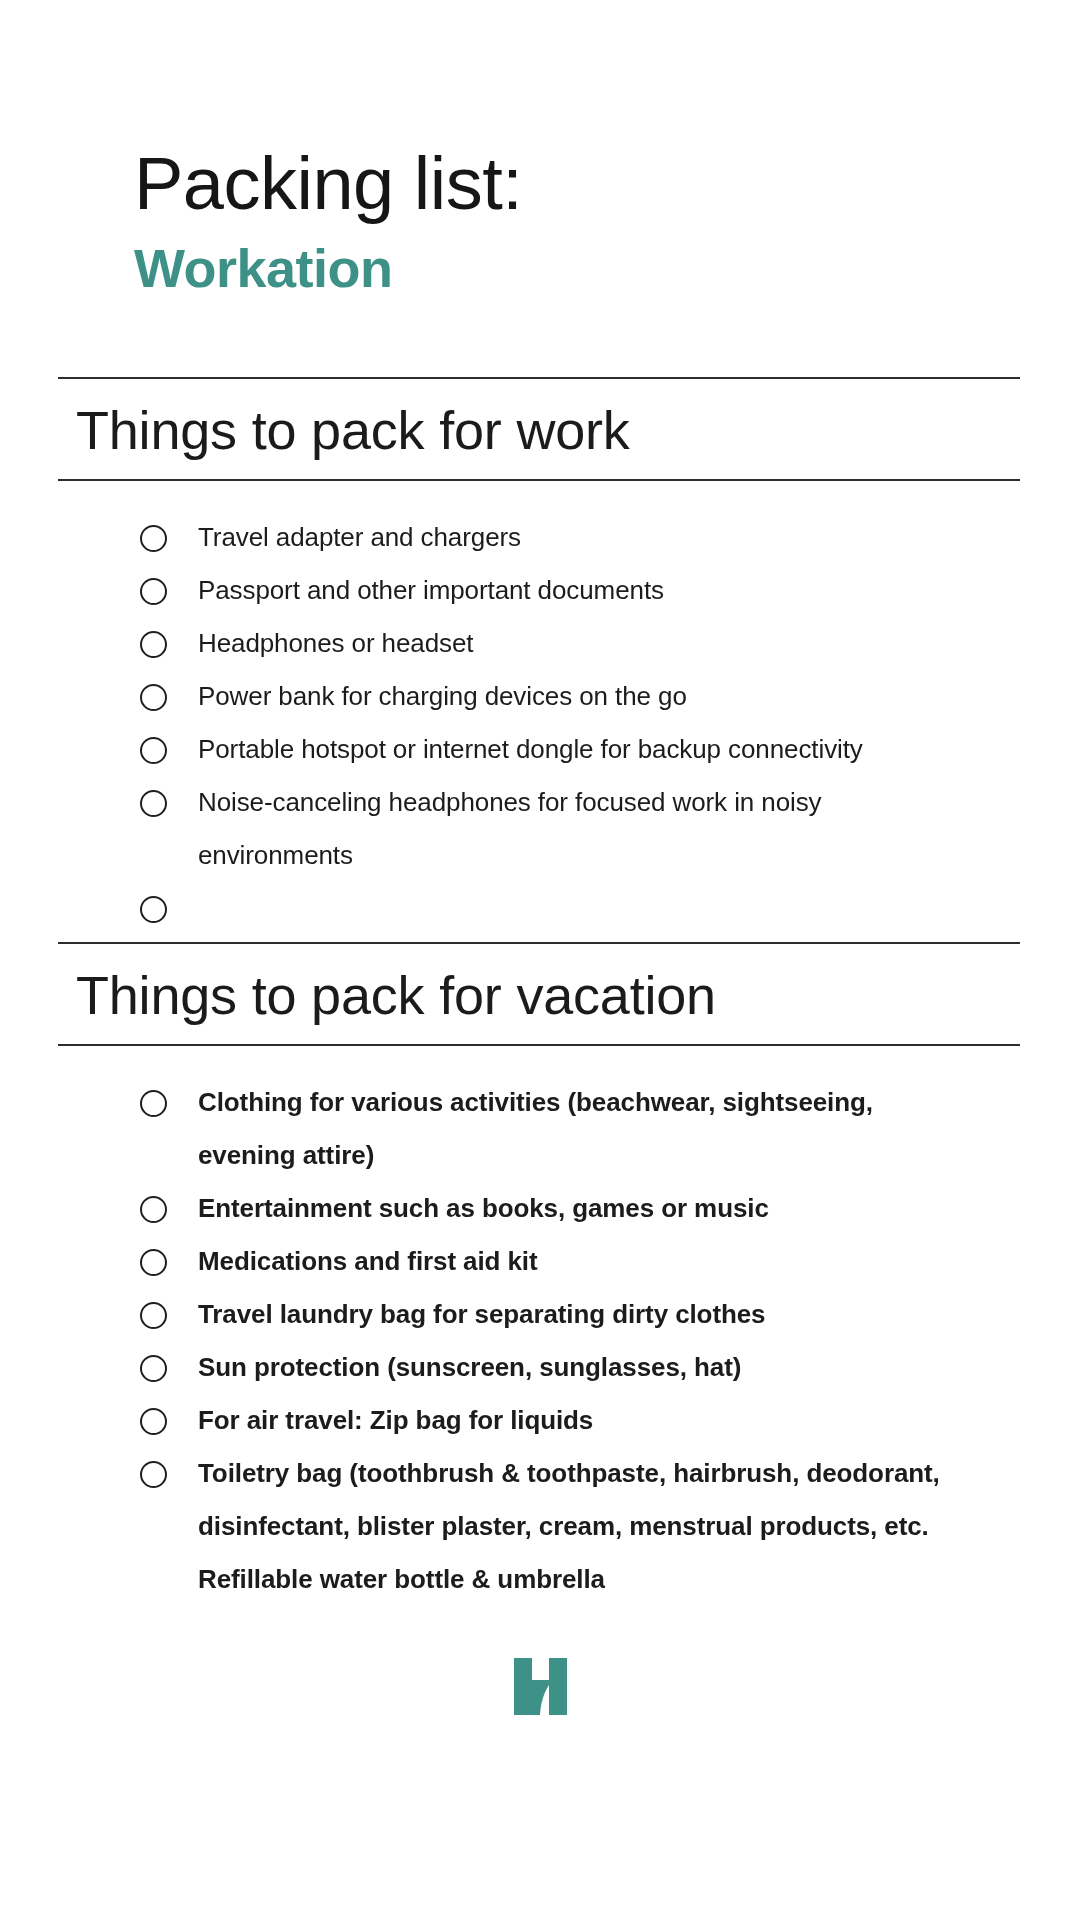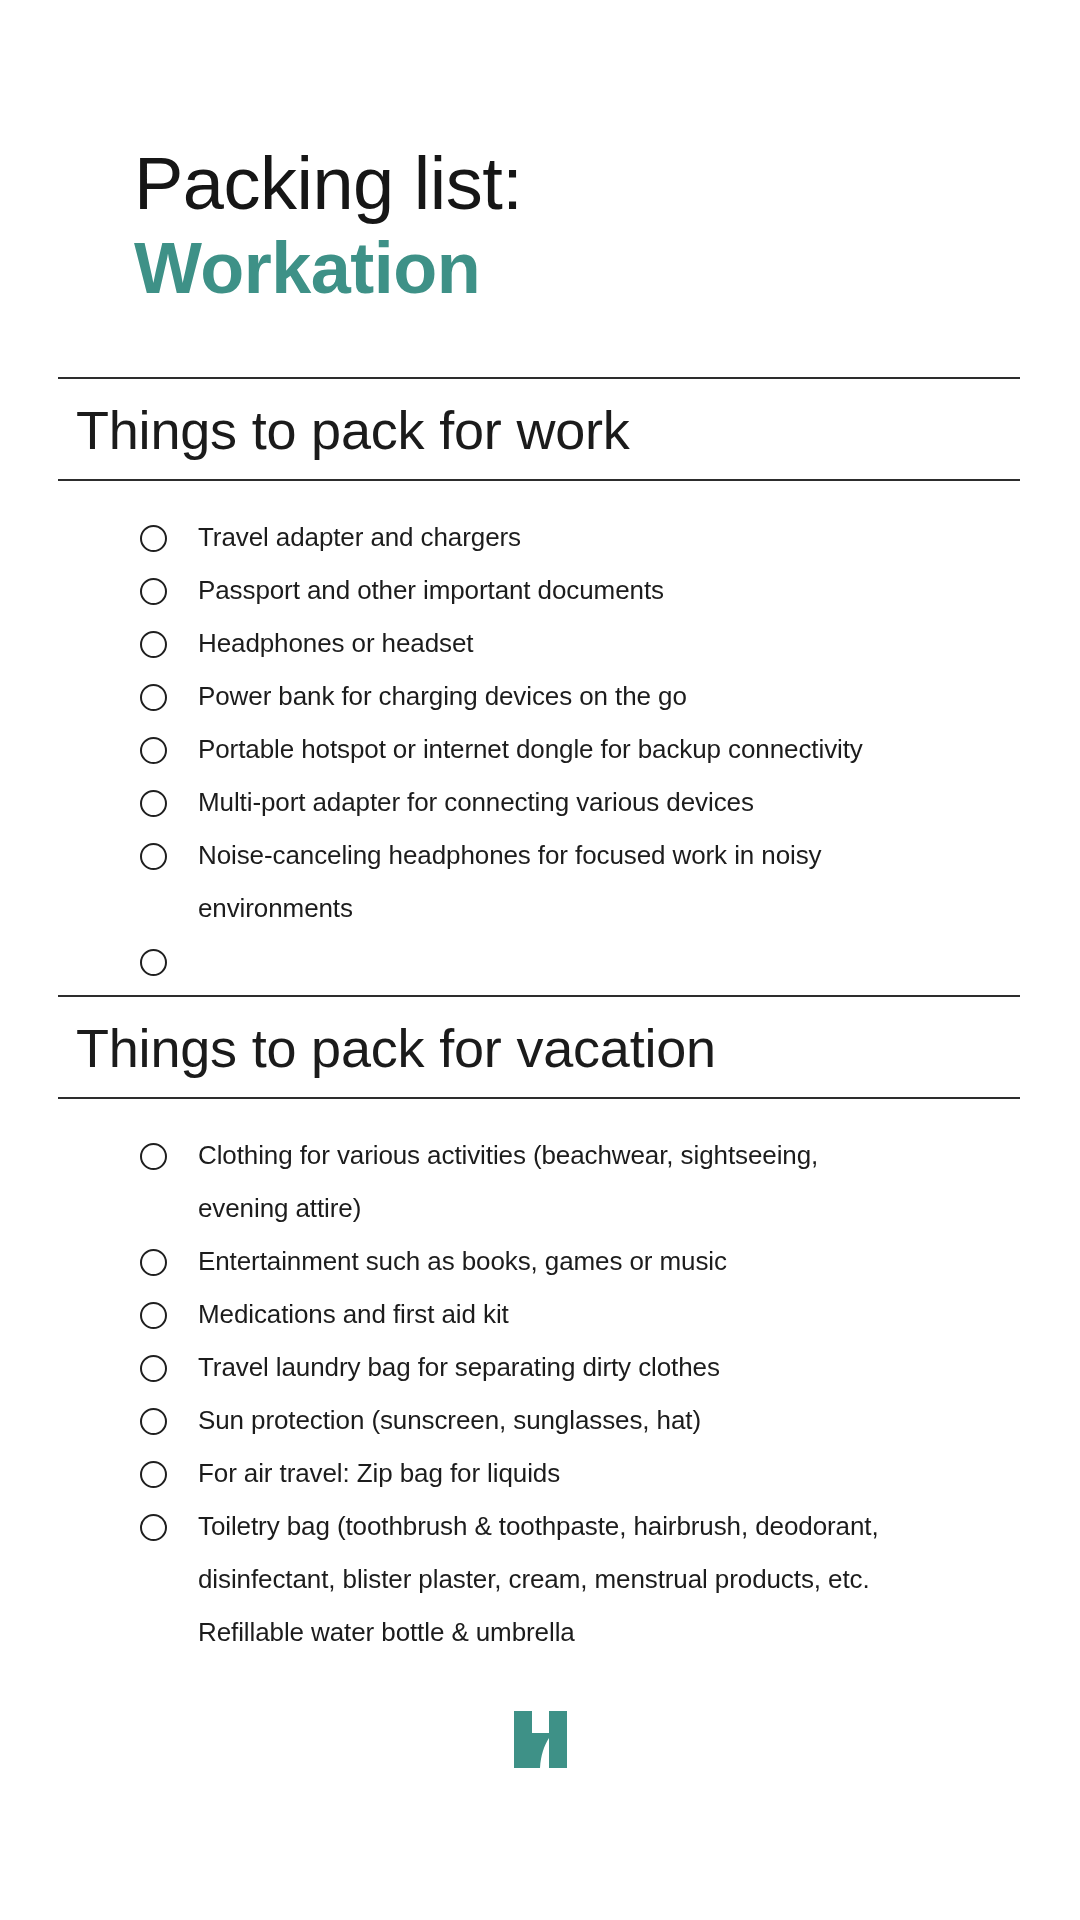--- a/index.html
+++ b/index.html
@@ -17,21 +17,21 @@
     margin: 0 0 67px 134px;
   }
   .title-line1 {
     font-size: 74px;
     line-height: 84px;
     font-weight: 400;
     color: #161616;
     letter-spacing: -0.5px;
   }
   .title-line2 {
-    font-size: 72px;
+    font-size: 54px;
     line-height: 84px;
     font-weight: 700;
     color: #3E9187;
     letter-spacing: -0.5px;
   }
   .rule {
     height: 2px;
     background: #2d2d2d;
     margin: 0 60px 0 58px;
   }
@@ -44,20 +44,21 @@
     color: #1b1b1b;
     letter-spacing: -0.2px;
   }
   .checklist {
     list-style: none;
     margin: 0;
     padding: 30px 17px 19px 140px;
   }
   .checklist-last {
     padding-bottom: 0;
+    font-weight: bold;
   }
   .item { display: flex; align-items: flex-start; }
   .circle {
     box-sizing: border-box;
     flex: none;
     width: 27px;
     height: 27px;
     border: 2.5px solid #1f1f1f;
     border-radius: 50%;
     margin: 14px 31px 0 0;
@@ -125,26 +126,20 @@
             </div>
   </li>
 
   <li class="item">
     <span class="circle"></span>
     <div class="item-text">
               <div class="item-line">Portable hotspot or internet dongle for backup connectivity</div>
             </div>
   </li>
 
-  <li class="item">
-    <span class="circle"></span>
-    <div class="item-text">
-              <div class="item-line">Multi-port adapter for connecting various devices</div>
-            </div>
-  </li>
 
   <li class="item">
     <span class="circle"></span>
     <div class="item-text">
               <div class="item-line">Noise-canceling headphones for focused work in noisy</div>
               <div class="item-line">environments</div>
             </div>
   </li>
 
   <li class="item">

